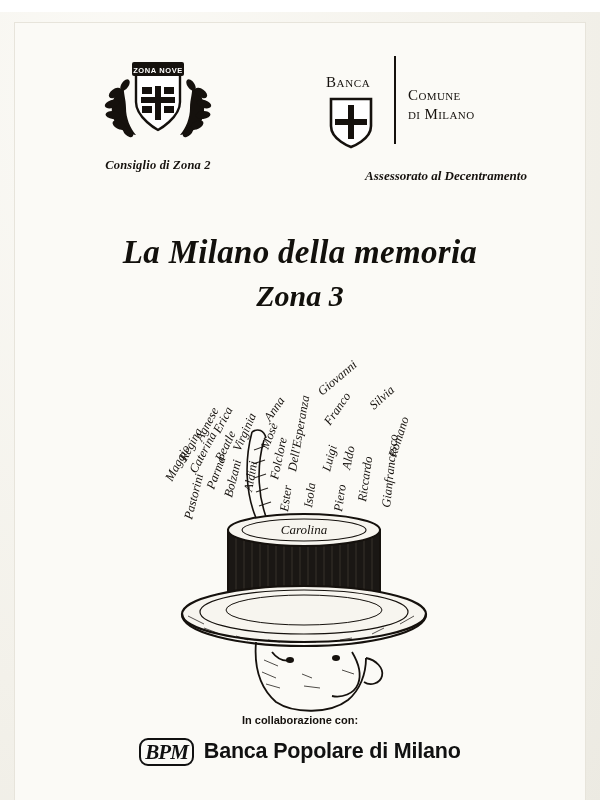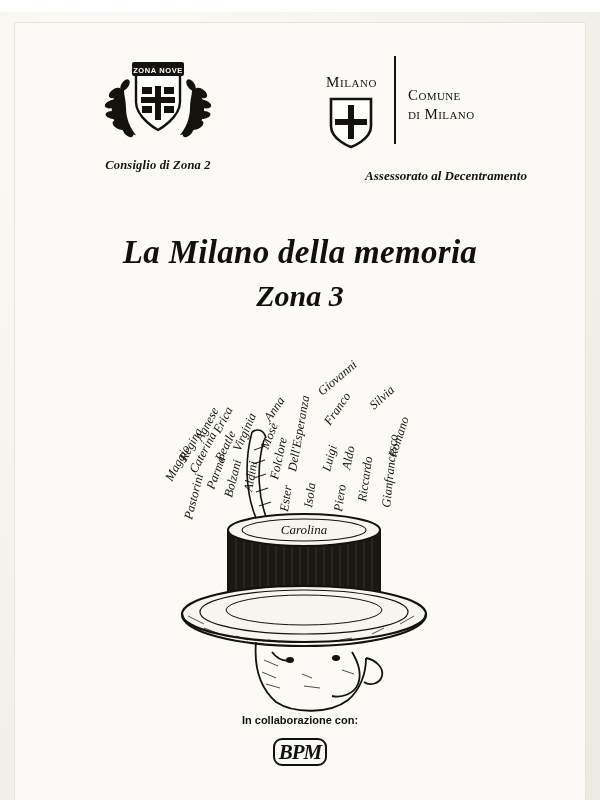--- a/index.html
+++ b/index.html
@@ -251,21 +251,21 @@
               <rect x="34" y="6" width="52" height="14" rx="2" fill="#15110d"></rect>
               <text x="60" y="16.5" text-anchor="middle" font-family="Liberation Sans, sans-serif" font-size="7.5" font-weight="bold" fill="#ffffff" letter-spacing="0.6">ZONA NOVE</text>
             </g>
           </svg>
         </div>
         <div class="crest-caption">Consiglio di Zona 2</div>
       </div>
 
       <div class="crest-right">
         <div class="comune-block">
-          <div class="milano-label">Milano</div>
+          <div class="milano-label">Banca</div>
           <div class="vrule"></div>
           <div class="shield-wrap">
             <svg width="46" height="54" viewBox="0 0 46 54">
               <path d="M3 3 L43 3 L43 30 C43 44 23 51 23 51 C23 51 3 44 3 30 Z" fill="#ffffff" stroke="#15110d" stroke-width="2.6"></path>
               <rect x="20" y="9" width="6" height="34" fill="#15110d"></rect>
               <rect x="7" y="23" width="32" height="6" fill="#15110d"></rect>
             </svg>
           </div>
           <div class="comune-text">
             <div>Comune</div>
@@ -398,17 +398,18 @@
           <line x1="160" y1="364" x2="176" y2="366"></line>
           <line x1="198" y1="348" x2="210" y2="352"></line>
         </g>
       </svg>
     </div>
 
     <div class="footer">
       <div class="collab-text">In collaborazione con:</div>
       <div class="bank-row">
         <span class="bpm-mark">BPM</span>
+        <span class="bank-name">Banca Popolare di Milano</span>
       </div>
     </div>
 
   </div>
 </div>
 
 </body></html>

